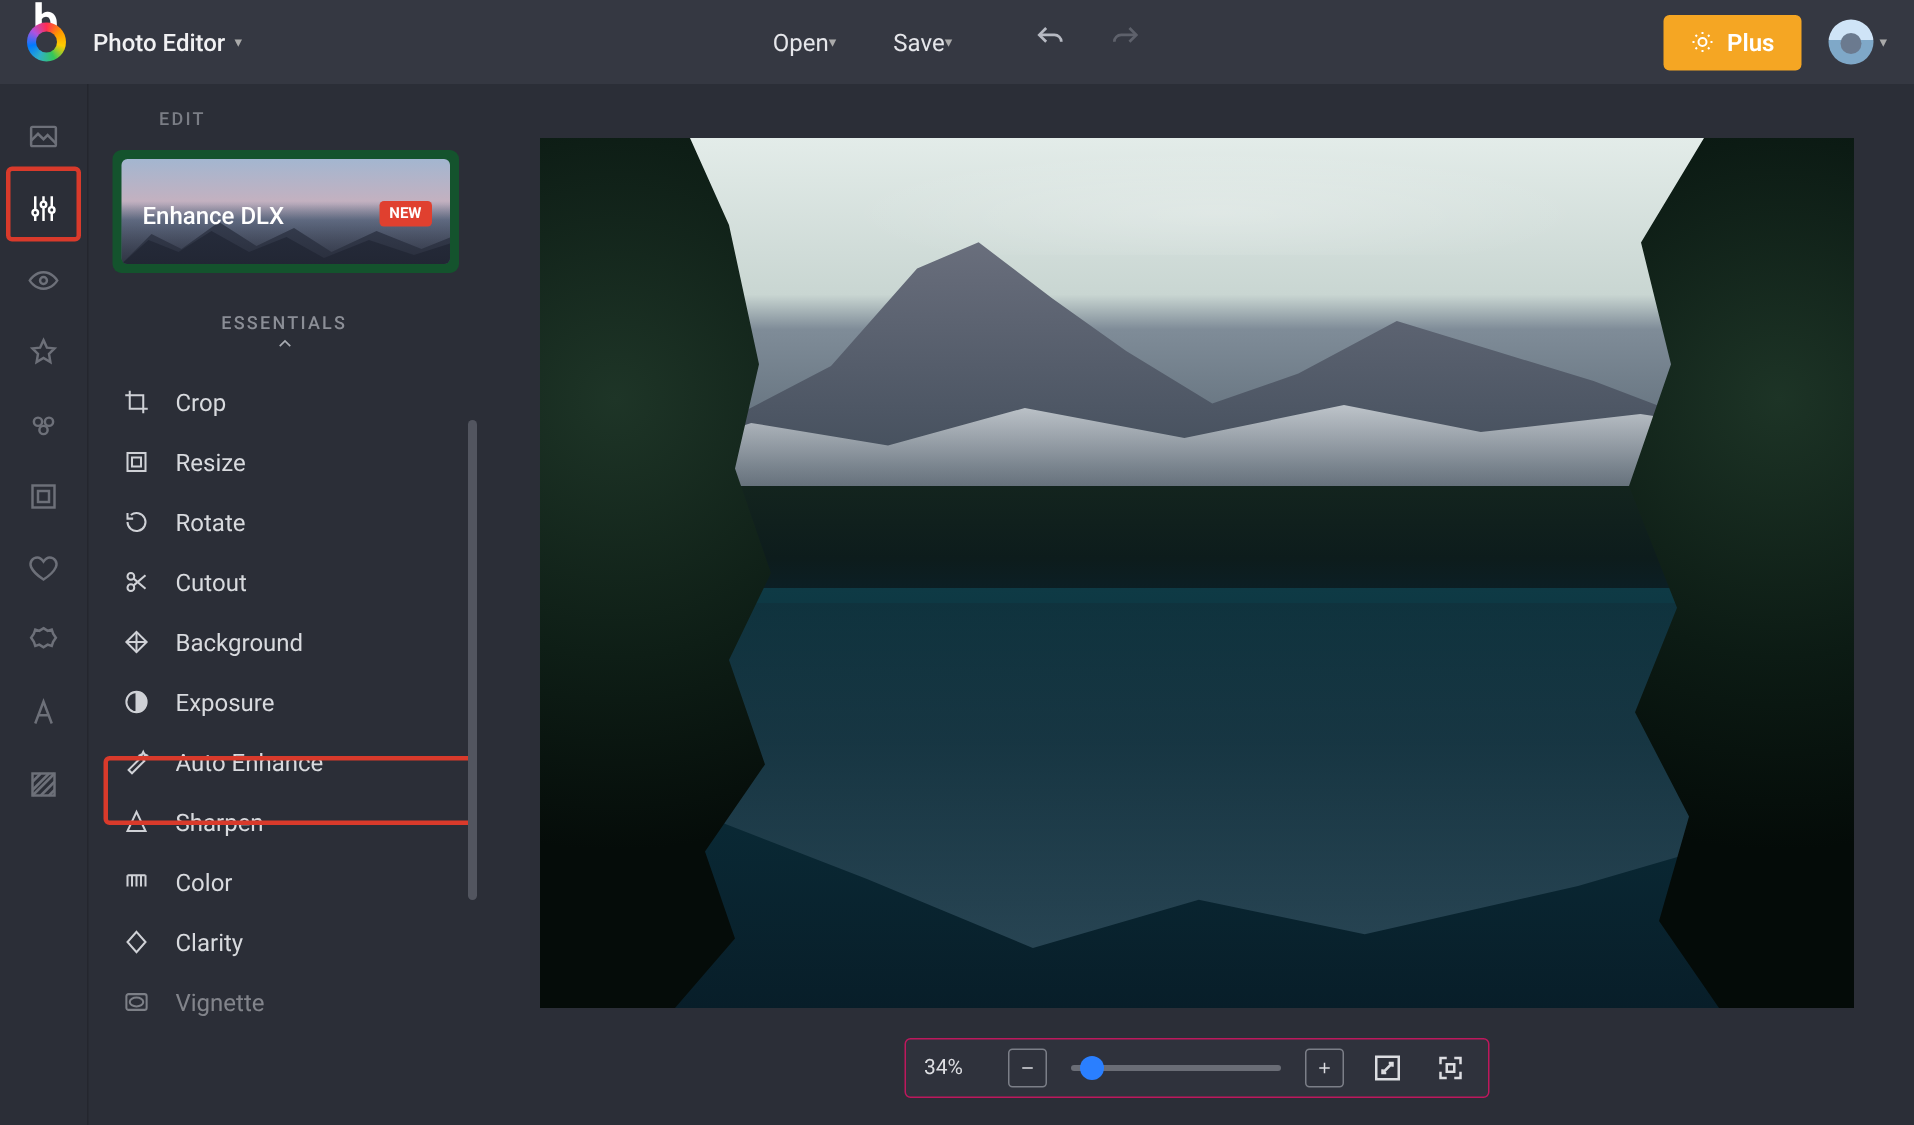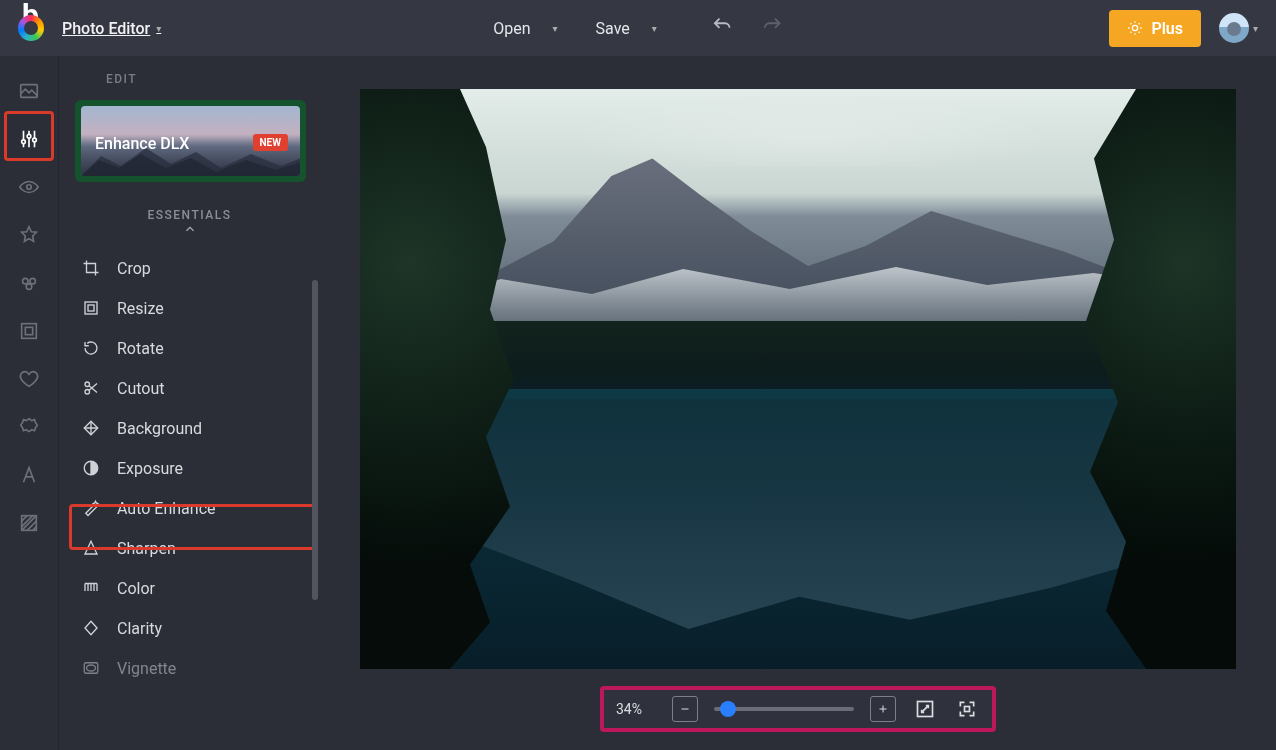--- a/index.html
+++ b/index.html
@@ -26,28 +26,28 @@
   background: conic-gradient(#ff2d55, #ff9500, #ffcc00, #34c759, #30b0c7, #007aff, #af52de, #ff2d55);
   position: relative;
   margin-right: 18px;
 }
 .logo::after {
   content: ""; position: absolute; inset: 6px; background: #353842; border-radius: 50%;
 }
 .logo-b {
   position: absolute; top: -18px; left: 4px; font-size: 30px; font-weight: 700; color: #fff;
 }
-.app-title { color: #f1f1f3; font-size: 16px; font-weight: 500; display: flex; align-items: center; gap: 6px; cursor: pointer; text-decoration: underline; }
+.app-title { color: #f1f1f3; font-size: 16px; font-weight: 500; display: flex; align-items: center; gap: 6px; cursor: pointer; }
 .app-title .chev { font-size: 10px; color: #aaa; }
 
 .topbar-center {
   position: absolute; left: 50%; transform: translateX(-50%);
   display: flex; align-items: center; gap: 38px;
 }
-.top-btn { color: #e5e6ea; font-size: 16px; display: flex; align-items: center; gap: 22px; cursor: pointer; }
+.top-btn { color: #e5e6ea; font-size: 16px; display: flex; align-items: center; gap: 0; cursor: pointer; }
 .top-btn .chev { font-size: 10px; color: #aaa; }
 .undo-redo { display: flex; align-items: center; gap: 28px; margin-left: 16px; }
 .undo-redo svg { stroke: #b7bac3; }
 .undo-redo .disabled svg { stroke: #5e616b; }
 
 .topbar-right { margin-left: auto; display: flex; align-items: center; gap: 18px; }
 .plus-btn {
   background: #f5a623; color: #fff; font-weight: 600; font-size: 16px;
   padding: 9px 18px; border-radius: 4px; display: flex; align-items: center; gap: 8px; cursor: pointer;
 }
@@ -184,21 +184,21 @@
   clip-path: polygon(45% 0, 100% 0, 100% 100%, 50% 100%, 30% 90%, 40% 78%, 22% 66%, 36% 54%, 20% 40%, 34% 26%, 24% 12%);
 }
 .sky-clouds {
   position: absolute; top: 8px; left: 200px; width: 500px; height: 70px;
   background: radial-gradient(ellipse at 50% 60%, rgba(255,255,255,.45), transparent 70%);
   opacity: .5;
 }
 
 
 .bottom-bar {
-  background: #2f323c; border: 4px solid #be185d; border-radius: 4px;
+  background: #2f323c; border: 1px solid #be185d; border-radius: 4px;
   display: flex; align-items: center; gap: 16px; padding: 6px 12px; margin: 14px 0 18px 0;
 }
 .zoom-val { color: #dcdde1; font-size: 14px; min-width: 40px; }
 .sq-btn {
   width: 26px; height: 26px; border: 1px solid #7c7f88; border-radius: 3px;
   display: flex; align-items: center; justify-content: center; cursor: pointer; color: #dcdde1;
 }
 .zoom-slider {
   width: 140px; height: 4px; background: #6a6d76; border-radius: 2px; position: relative;
 }

